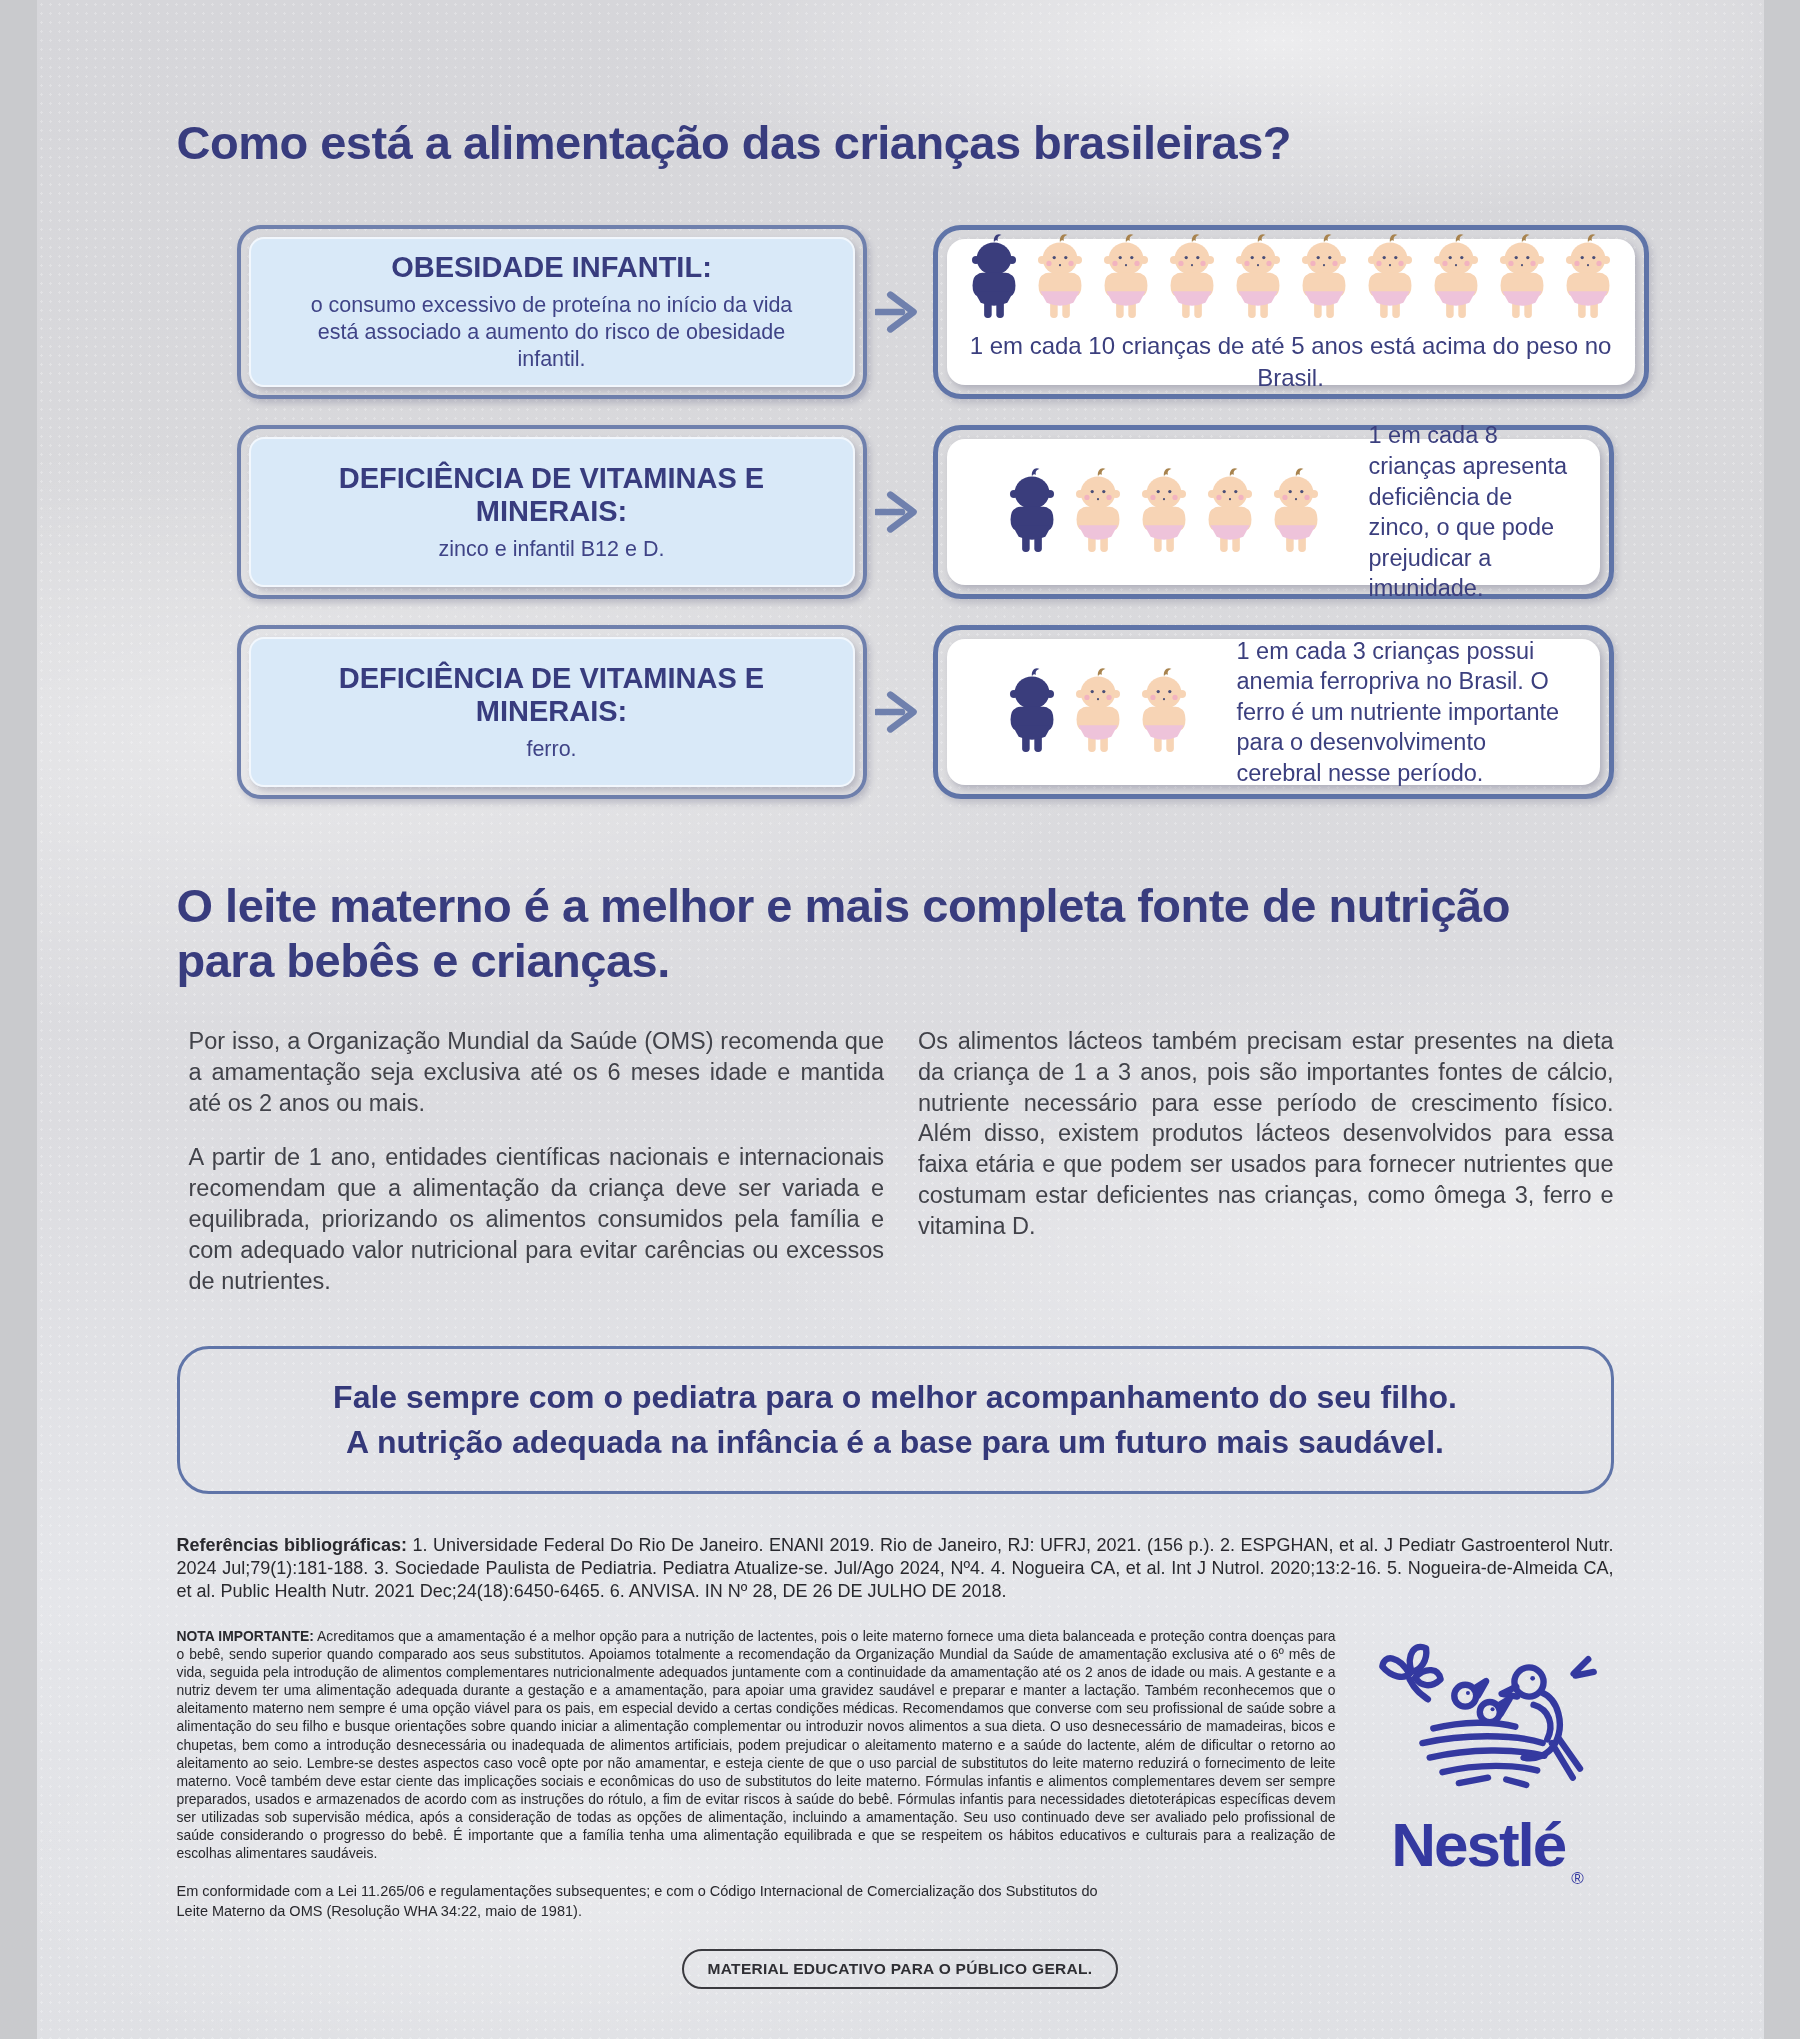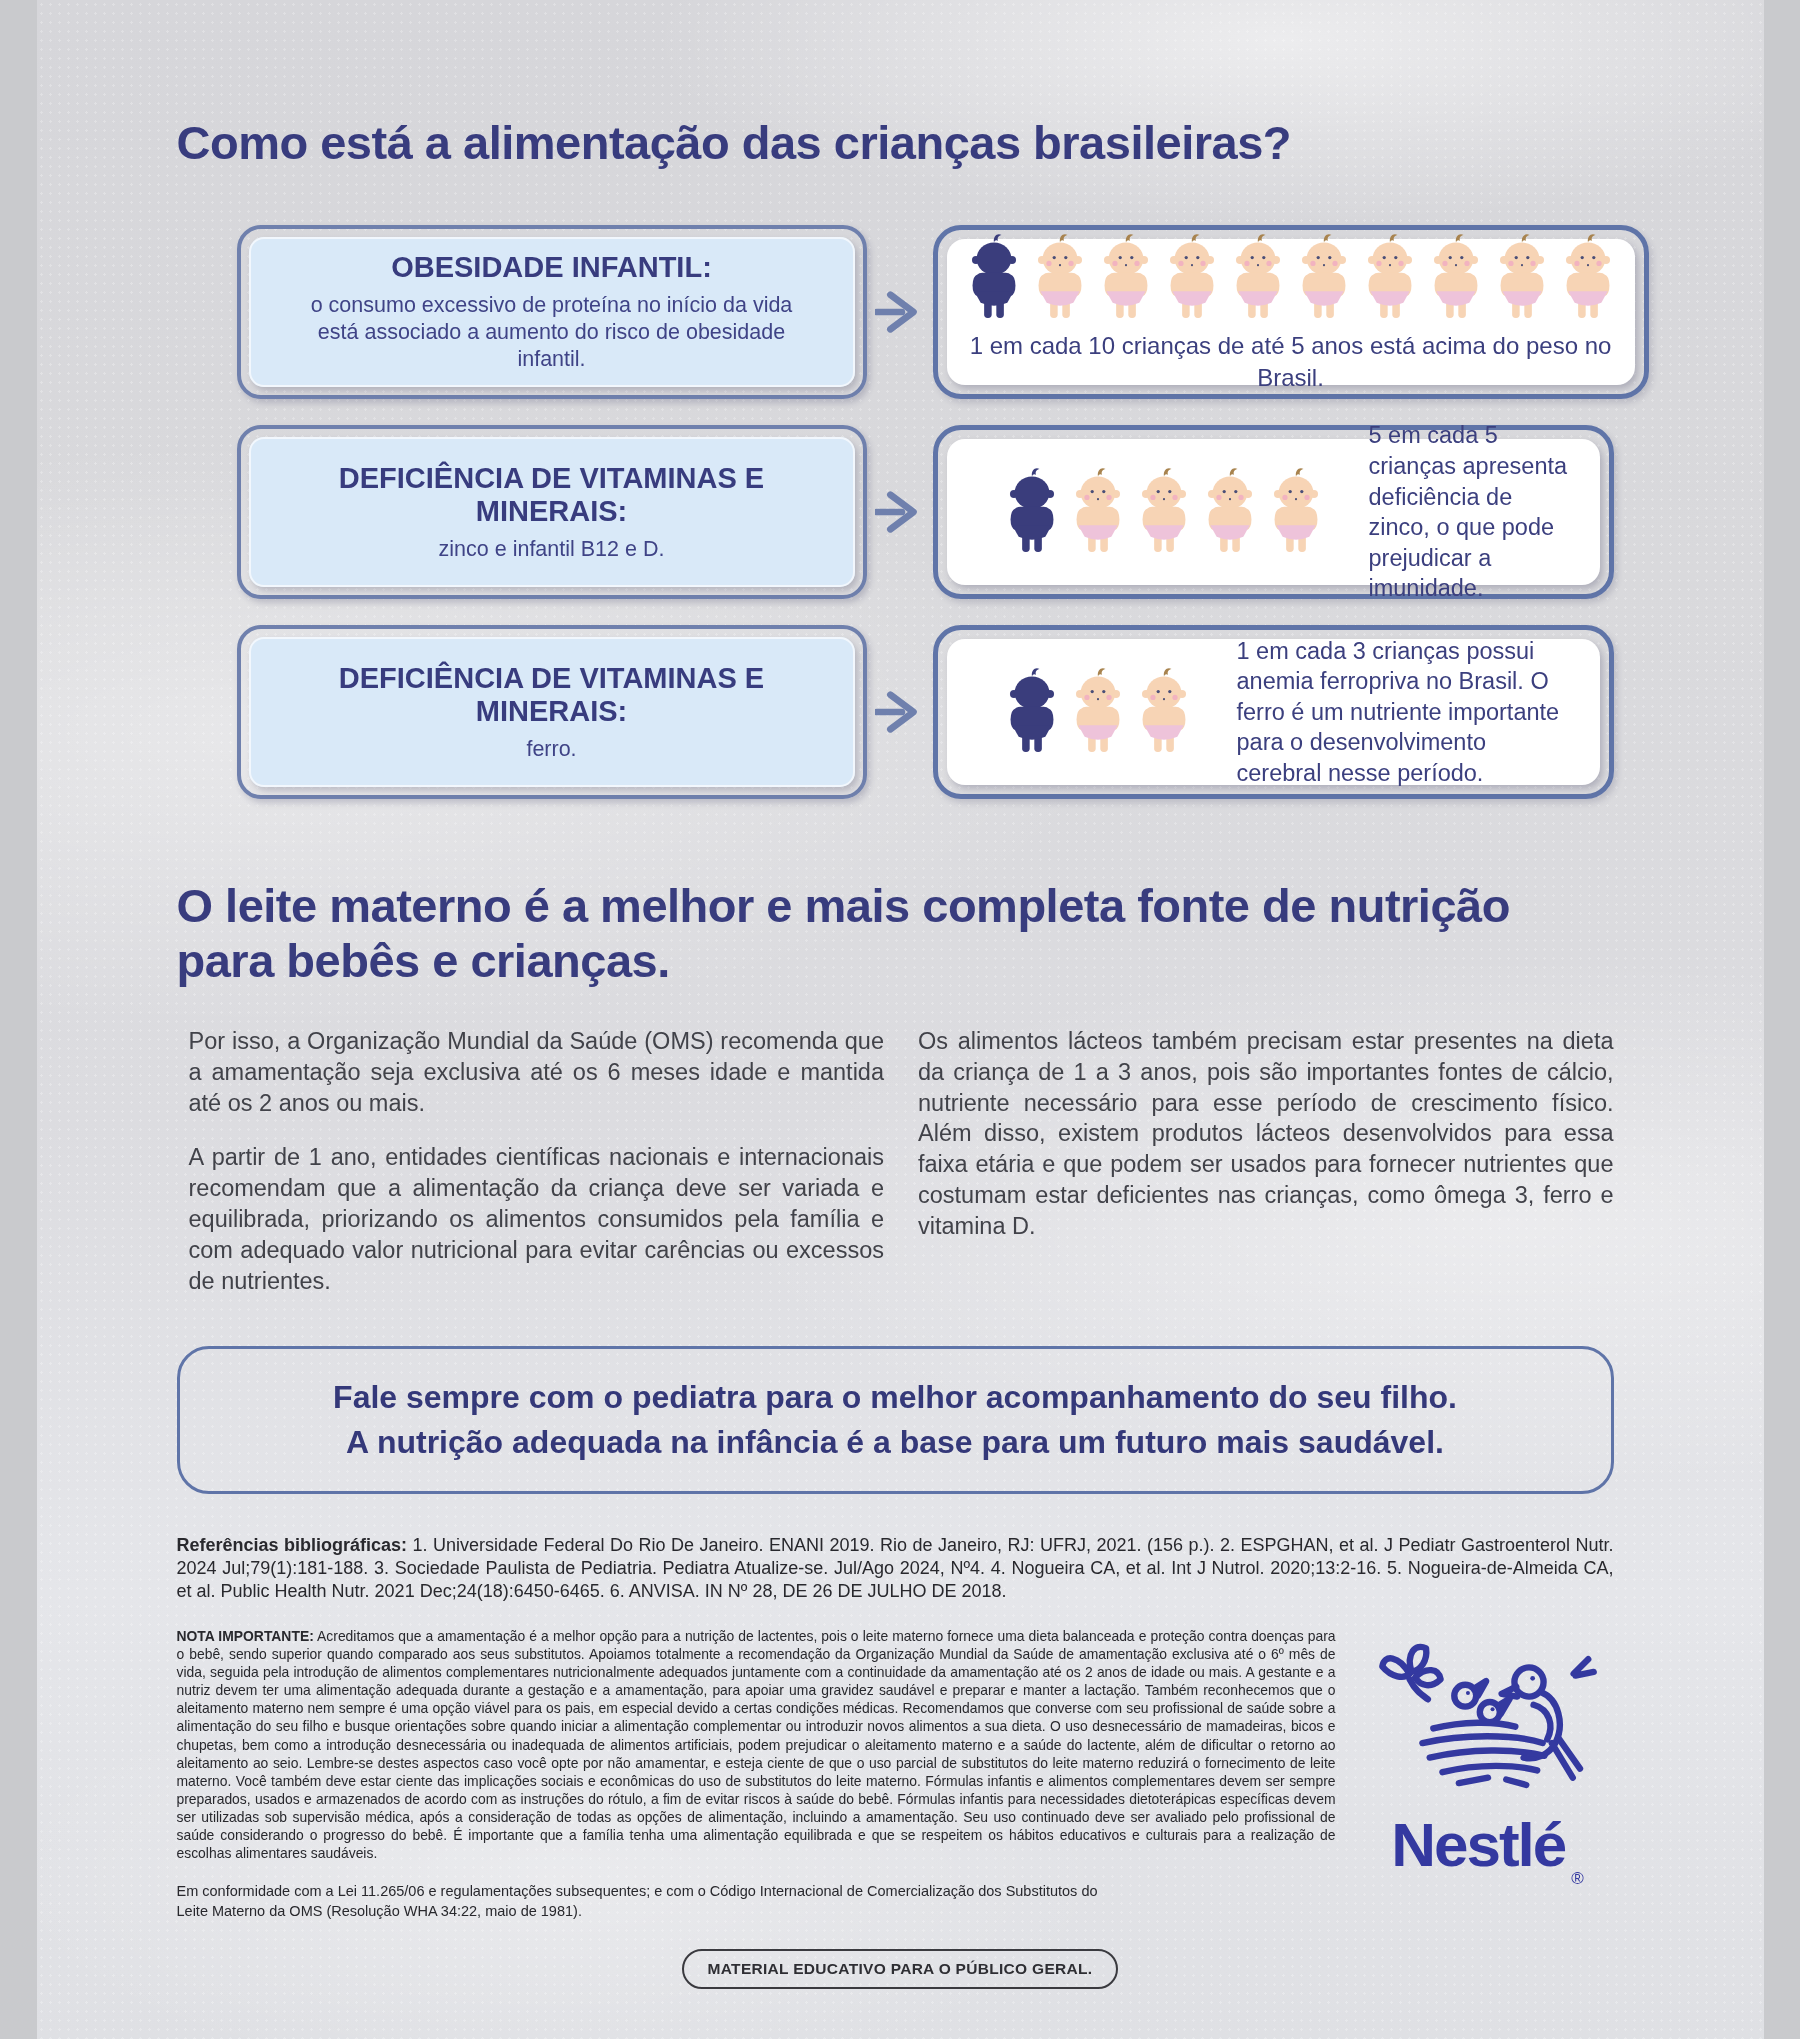--- a/index.html
+++ b/index.html
@@ -206,21 +206,21 @@
                 <svg class="baby" viewBox="0 0 100 160">
                   <use href="#baby-shape"></use>
                 </svg>
                 <svg class="baby" viewBox="0 0 100 160">
                   <use href="#baby-shape"></use>
                 </svg>
                 <svg class="baby" viewBox="0 0 100 160">
                   <use href="#baby-shape"></use>
                 </svg>
               </div>
-            <div class="stat-caption cap-w400">5 em cada 5 crianças apresenta deficiência de zinco, o que pode prejudicar a imunidade.</div>
+            <div class="stat-caption cap-w400">1 em cada 8 crianças apresenta deficiência de zinco, o que pode prejudicar a imunidade.</div>
           </div>
         </div>
       </div>
 
       <div class="stat-row">
         <div class="info-box">
           <div class="info-inner">
             <div class="info-heading">DEFICIÊNCIA DE VITAMINAS E MINERAIS:</div>
             <div class="info-sub">ferro.</div>
           </div>

